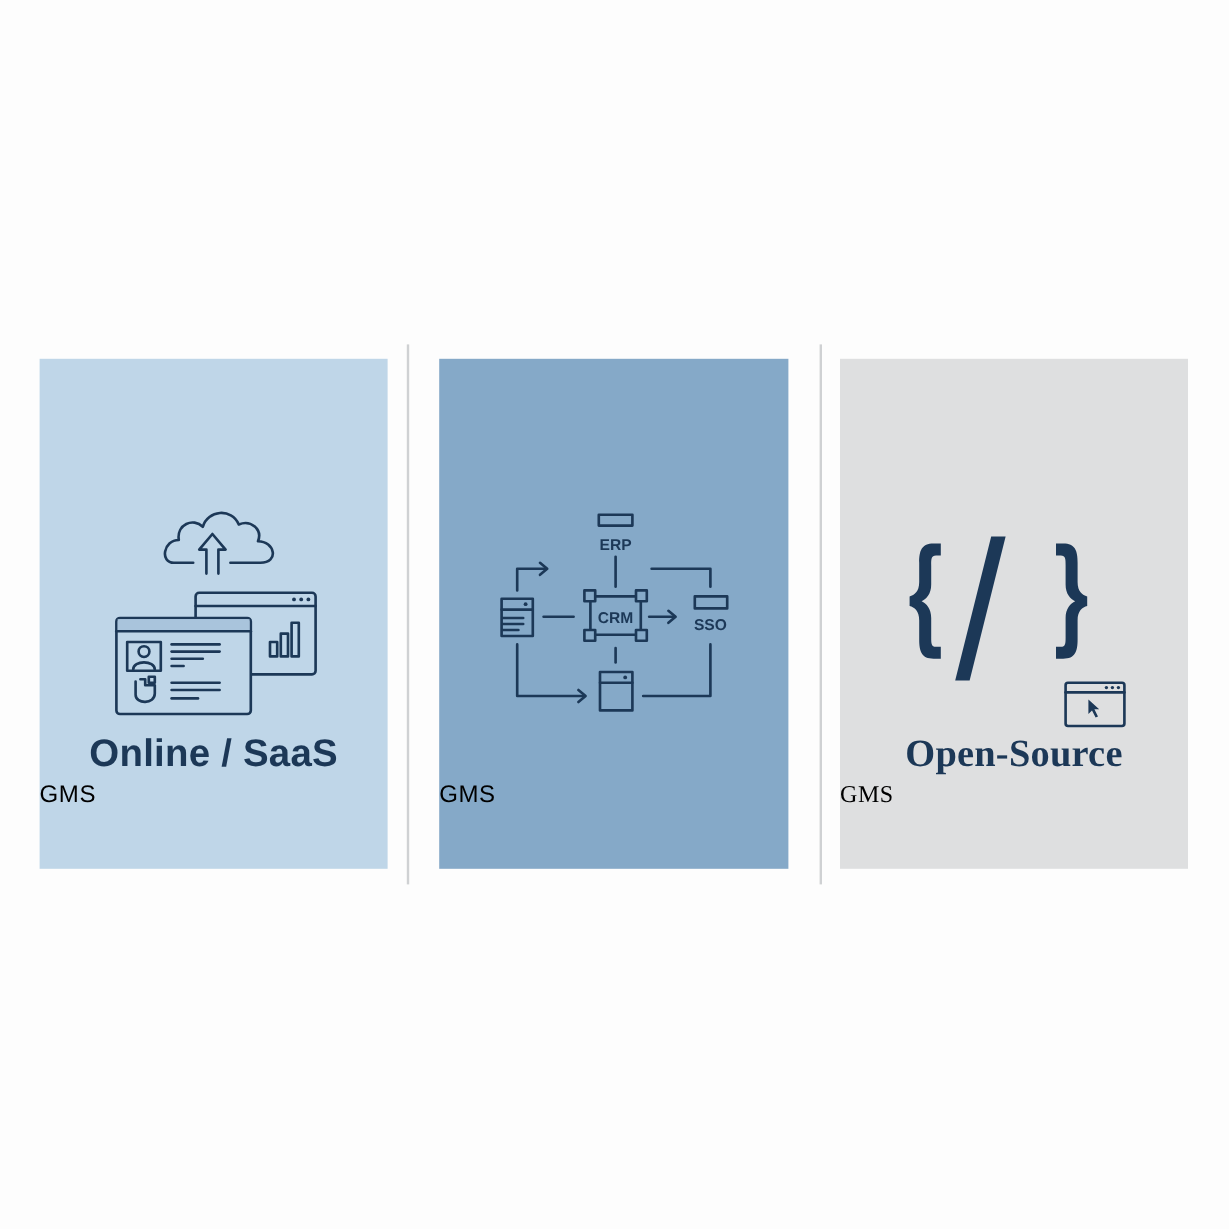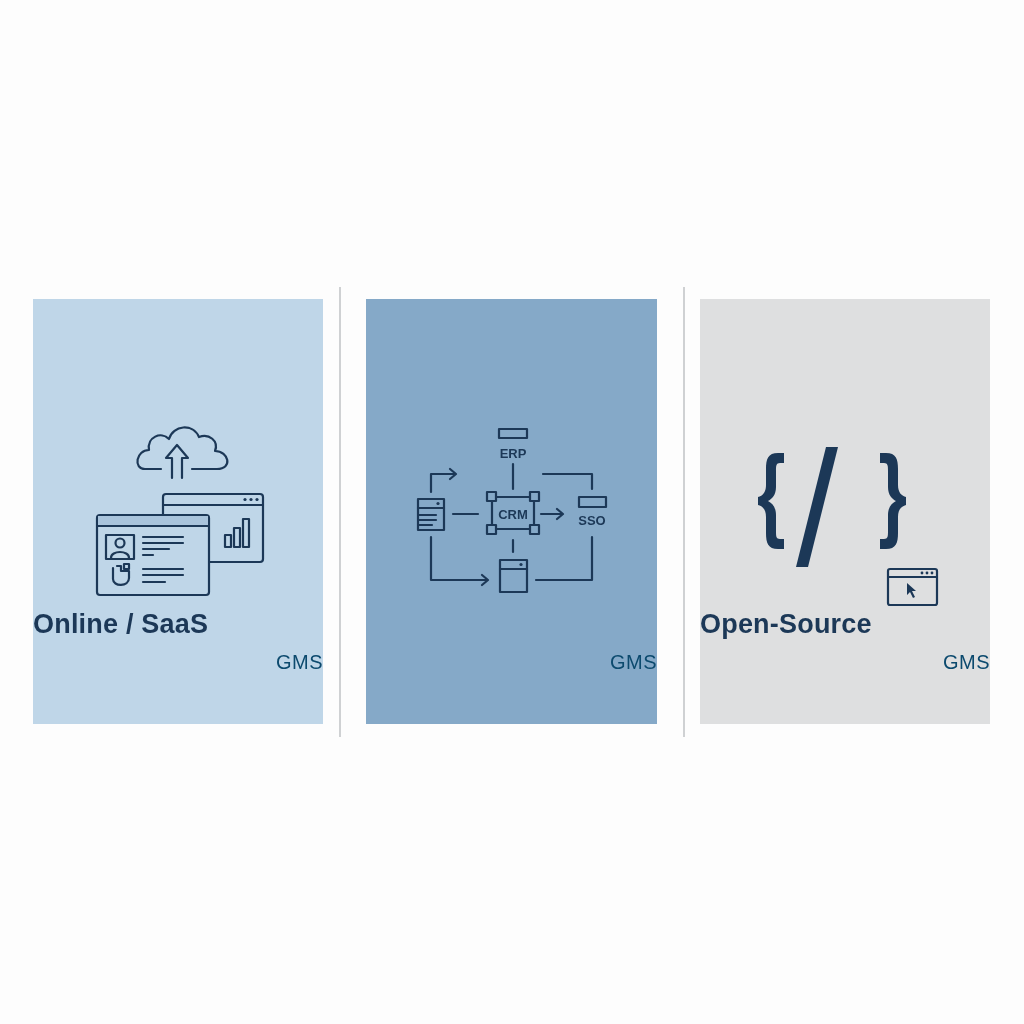--- a/index.html
+++ b/index.html
@@ -17,21 +17,21 @@
       height: 1024px;
     }
     .card {
       position: absolute;
       top: 299px;
       height: 425px;
       box-sizing: border-box;
     }
     .card-1 { left: 33px; width: 290px; background: #bfd6e8; }
     .card-2 { left: 366px; width: 291px; background: #85a9c8; }
-    .card-3 { left: 700px; width: 290px; background: #dedfe0; }
+    .card-3 { left: 700px; width: 290px; background: #dedfe0; font-family: Liberation Serif, serif; }
     .divider {
       position: absolute;
       top: 287px;
       height: 450px;
       width: 2px;
       background: #cfd1d3;
     }
     .divider-1 { left: 339px; }
     .divider-2 { left: 683px; }
     .icon-wrap {
@@ -46,33 +46,34 @@
       position: absolute;
       left: 0; top: 0;
       width: 100%; height: 100%;
       overflow: visible;
     }
     .title {
       position: absolute;
       left: 0;
       width: 100%;
       top: 310px;
-      font-size: 27px;
+      text-align: center;
+      font-size: 32px;
       font-weight: bold;
       color: #1c3857;
       letter-spacing: 0.2px;
     }
     .subtitle {
       position: absolute;
       left: 0;
       width: 100%;
       top: 352px;
-      text-align: right;
+      text-align: left;
       font-size: 20px;
-      color: #0c4a6e;
+      color: #000000;
       letter-spacing: 0.5px;
     }
     .stroke { fill: none; stroke: #1c3857; stroke-width: 2.2; stroke-linejoin: round; stroke-linecap: round; }
     .fill { fill: #1c3857; }
     .diagram-label {
       font-family: "Liberation Sans", "DejaVu Sans", sans-serif;
       font-size: 13px;
       fill: #1c3857;
       font-weight: 600;
     }

